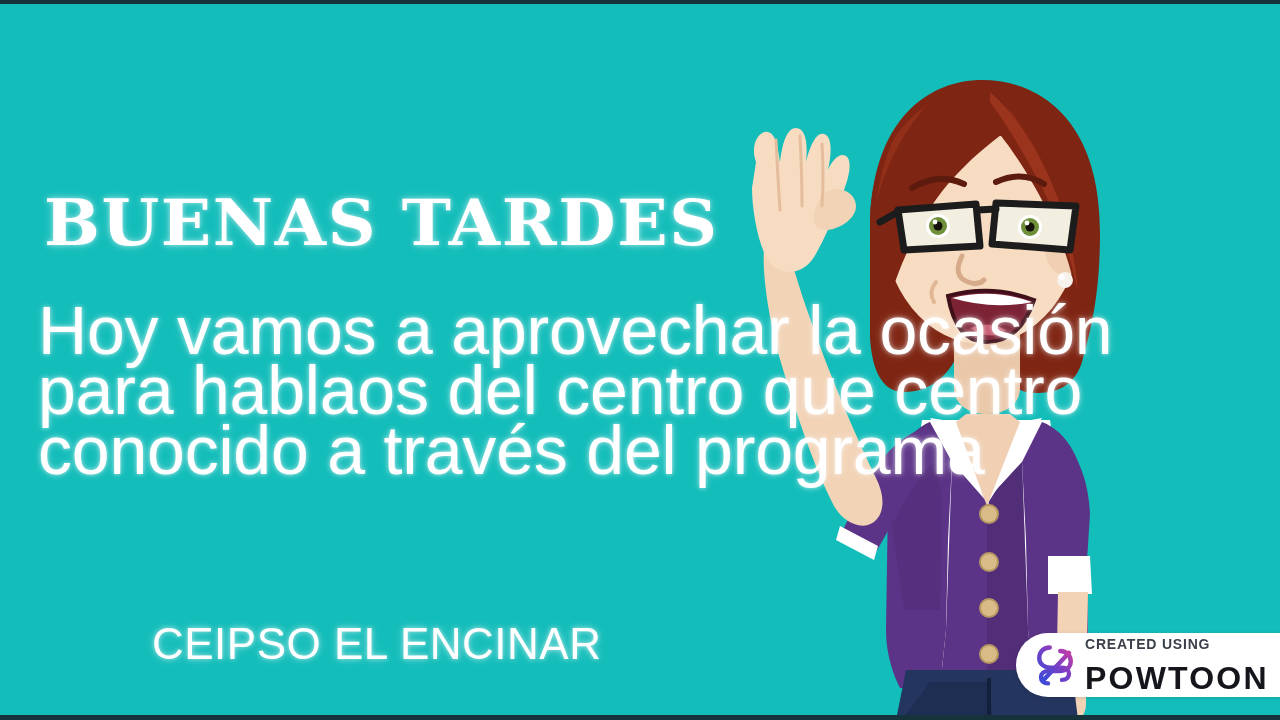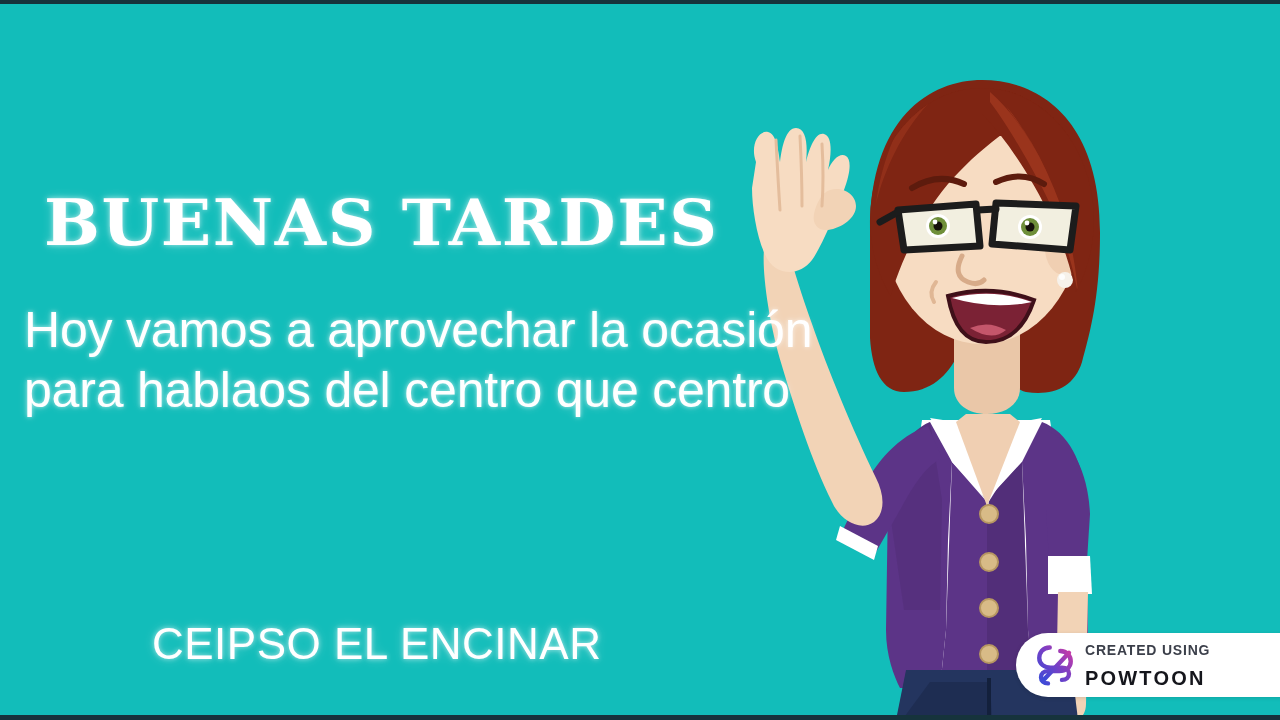--- a/index.html
+++ b/index.html
@@ -58,27 +58,27 @@
     white-space: nowrap;
     transform: scaleX(1.05);
     transform-origin: left center;
     text-shadow:
       0 0 5px rgba(255,255,255,0.55),
       0 0 11px rgba(255,255,255,0.28);
   }
 
   .body-copy {
     position: absolute;
-    left: 24px;
+    left: 38px;
     top: 300px;
     width: 930px;
     color: #ffffff;
     font-family: "Liberation Sans", sans-serif;
     font-weight: 400;
-    font-size: 50px;
+    font-size: 68px;
     line-height: 60px;
     letter-spacing: -0.2px;
     text-shadow:
       0 0 4px rgba(255,255,255,0.6),
       0 0 10px rgba(255,255,255,0.3);
   }
   .body-copy .line { display: block; white-space: nowrap; }
 
   .subhead {
     position: absolute;
@@ -135,21 +135,21 @@
     font-family: "Liberation Sans", sans-serif;
     font-size: 14px;
     font-weight: 600;
     letter-spacing: 0.8px;
     color: #3b3f4a;
     line-height: 1;
     margin-bottom: 11px;
   }
   .powtoon-word {
     font-family: "Liberation Sans", sans-serif;
-    font-size: 20px;
+    font-size: 32px;
     font-weight: 700;
     letter-spacing: 2.2px;
     color: #15161c;
     line-height: 1;
   }
 </style>
 </head>
 <body>
 
 <div id="stage">
@@ -272,20 +272,21 @@
     </svg>
   </div>
 
   <div class="text-layer">
 
     <div class="headline">BUENAS TARDES</div>
 
     <div class="body-copy">
       <span class="line">Hoy vamos a aprovechar la ocasión</span>
       <span class="line">para hablaos del centro que centro</span>
+      <span class="line">conocido a través del programa</span>
     </div>
 
     <div class="subhead">CEIPSO EL ENCINAR</div>
   </div>
 
   <div class="powtoon-badge">
     <span class="logo-mark">
       <svg viewBox="0 0 48 48" xmlns="http://www.w3.org/2000/svg">
         <defs>
           <linearGradient id="ptGrad" x1="0" y1="1" x2="1" y2="0">

